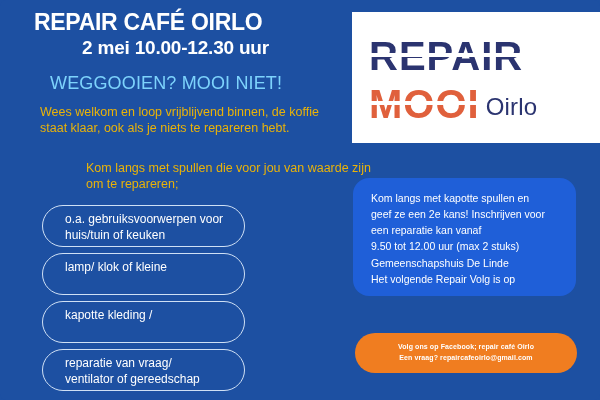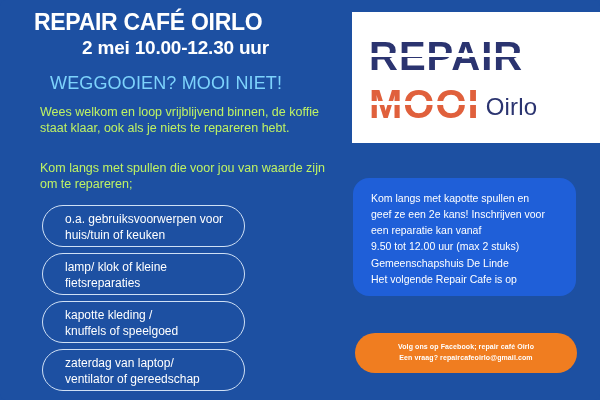--- a/index.html
+++ b/index.html
@@ -23,24 +23,24 @@
     position:absolute;left:34px;top:38px;width:300px;
     font-size:19px;font-weight:bold;color:#ffffff;
     letter-spacing:-0.2px;line-height:1.05;margin-left:48px;
   }
   .tagline{
     position:absolute;left:50px;top:73px;width:290px;
     font-size:18px;color:#7dd3fc;letter-spacing:0.15px;
   }
   .para{
     position:absolute;left:40px;width:290px;
-    font-size:12.5px;color:#bef264;line-height:1.30;
+    font-size:12.5px;color:#eab308;line-height:1.30;
   }
   .para.p1{top:104px;}
-  .para.p2{top:160px;}
+  .para.p2{top:160px;margin-left:46px;}
 
   .pills{position:absolute;left:42px;top:205px;width:205px;}
   .pill{
     box-sizing:border-box;
     width:203px;height:42px;
     border:1.4px solid #cfe0f5;
     border-radius:21px;
     margin-bottom:6px;
     padding:5px 0 0 22px;
     font-size:12px;color:#ffffff;line-height:1.34;
@@ -112,28 +112,26 @@
     <div class="para p1">Wees welkom en loop vrijblijvend binnen, de koffie staat klaar, ook als je niets te repareren hebt.</div>
     <div class="para p2">Kom langs met spullen die voor jou van waarde zijn om te repareren;</div>
 
     <div class="pills">
       <div class="pill">
         <div>o.a. gebruiksvoorwerpen voor</div>
         <div>huis/tuin of keuken</div>
       </div>
       <div class="pill">
         <div> lamp/ klok of kleine</div>
-        <div>fietsreparaties</div>
       </div>
       <div class="pill">
         <div>kapotte kleding /</div>
-        <div>knuffels of speelgoed</div>
       </div>
       <div class="pill">
-        <div>zaterdag van laptop/</div>
+        <div>reparatie van vraag/</div>
         <div>ventilator of gereedschap</div>
       </div>
     </div>
   </div>
 
   <div class="logo-panel">
     <div class="logo-inner">
       <div class="logo-row1">
         <span class="logo-word logo-repair stencil">REPAIR</span>
       </div>
@@ -142,21 +140,21 @@
       </div>
     </div>
   </div>
 
   <div class="infobox">
     <div>Kom langs met kapotte spullen en</div>
     <div>geef ze een 2e kans! Inschrijven voor</div>
     <div>een reparatie kan vanaf</div>
     <div>9.50 tot 12.00 uur (max 2 stuks)</div>
     <div>Gemeenschapshuis De Linde</div>
-    <div>Het volgende Repair Cafe is op</div>
+    <div>Het volgende Repair Volg is op</div>
   </div>
 
   <div class="cta">
     <div>Volg ons op Facebook; repair café Oirlo</div>
     <div>Een vraag? repaircafeoirlo@gmail.com</div>
   </div>
 
 </div>
 
 </body></html>

